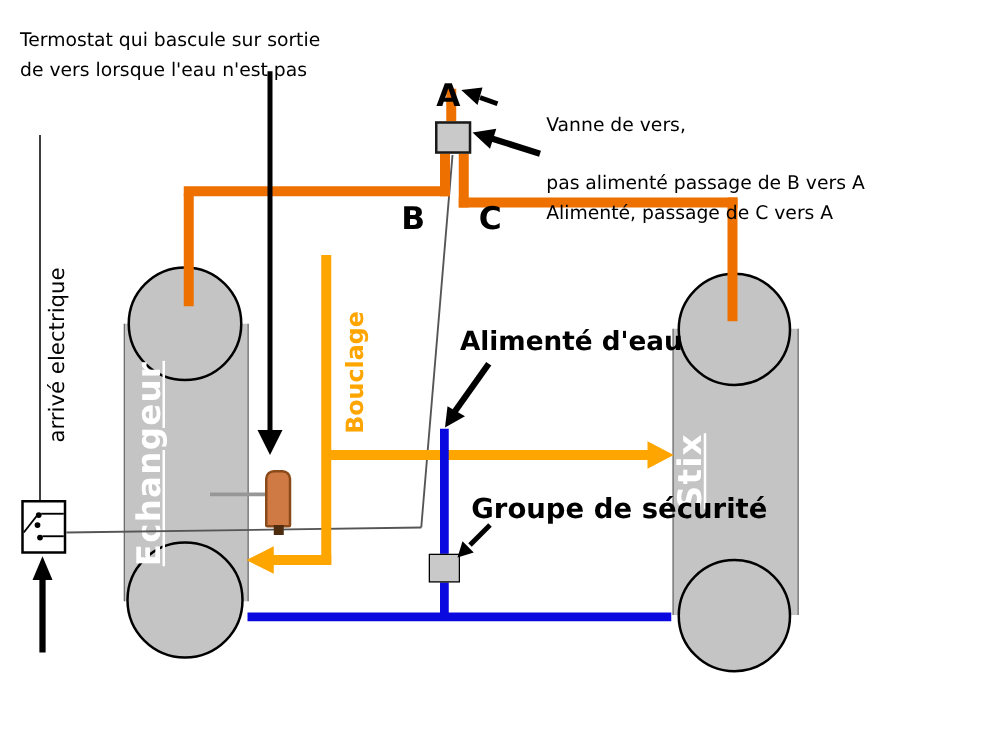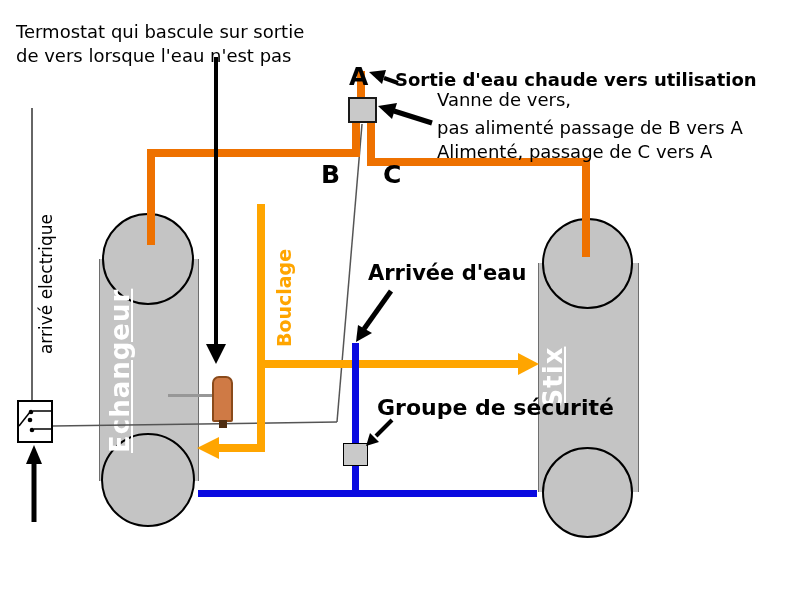--- a/index.html
+++ b/index.html
@@ -22,21 +22,21 @@
   
   .valve-box{background:var(--valve-fill);border:2px solid #1a1a1a;box-sizing:border-box;z-index:5;}
   .safety-box{background:var(--valve-fill);border:1px solid #000;box-sizing:border-box;z-index:5;}
   .switch-box{background:#fff;border:2px solid #000;box-sizing:border-box;z-index:5;}
   .thermo{background:#cf7a45;border:2px solid #8a4a1a;border-radius:7px 7px 2px 2px;box-sizing:border-box;z-index:5;}
   .thermo-tip{background:#4e2c10;z-index:5;}
   .gray-link{background:#979797;z-index:5;}
   svg.overlay{position:absolute;left:0;top:0;z-index:6;pointer-events:none;}
   svg.wires{z-index:3;}
   
-  .txt{z-index:7;line-height:24px;font-size:18px;}
+  .txt{z-index:7;line-height:24px;font-size:15px;}
   .bold{font-weight:bold;}
   .port{z-index:7;font-weight:bold;font-size:25px;}
   .rot{transform:rotate(-90deg);}
   .loop-label{z-index:7;color:var(--pipe-loop);font-weight:bold;font-size:19px;text-align:center;}
   .elec-label{z-index:7;font-size:17px;text-align:center;}
 </style>
 </head>
 <body>
 
 <div id="canvas">
@@ -114,33 +114,32 @@
       <line x1="34" y1="429" x2="51" y2="429" stroke="#000" stroke-width="1.5"></line>
       <line x1="19" y1="426" x2="30" y2="412" stroke="#000" stroke-width="1.5"></line>
     </g>
   </svg>
 
   <div class="abs txt" style="left:16px;top:20px;">
     <div>Termostat qui bascule sur sortie</div>
     <div>de vers lorsque l'eau n'est pas</div>
   </div>
 
-  <div class="abs txt bold" style="left:395px;top:68px;">Sortie d'eau chaude vers utilisation</div>
 
   <div class="abs txt" style="left:437px;top:88px;">
     <div>Vanne de vers,</div>
-    <div style="margin-top:4px;">pas alimenté passage de B vers A</div>
+    <div style="margin-top:22px;">pas alimenté passage de B vers A</div>
     <div>Alimenté, passage de C vers A</div>
   </div>
 
   <div class="abs port" style="left:349px;top:62px;">A</div>
   <div class="abs port" style="left:321px;top:160px;">B</div>
   <div class="abs port" style="left:383px;top:160px;">C</div>
 
-  <div class="abs txt bold" style="left:368px;top:261px;font-size:21px;">Arrivée d'eau</div>
+  <div class="abs txt bold" style="left:368px;top:261px;font-size:21px;">Alimenté d'eau</div>
 
   <div class="abs txt bold" style="left:377px;top:396px;font-size:22px;">Groupe de sécurité</div>
 
   <div class="abs loop-label" style="left:235px;top:287px;width:86px;">
     <span class="rot" style="display:inline-block;">Bouclage</span>
   </div>
 
   <div class="abs elec-label rot" style="left:-30px;top:274px;width:152px;">arrivé electrique</div>
 
 

